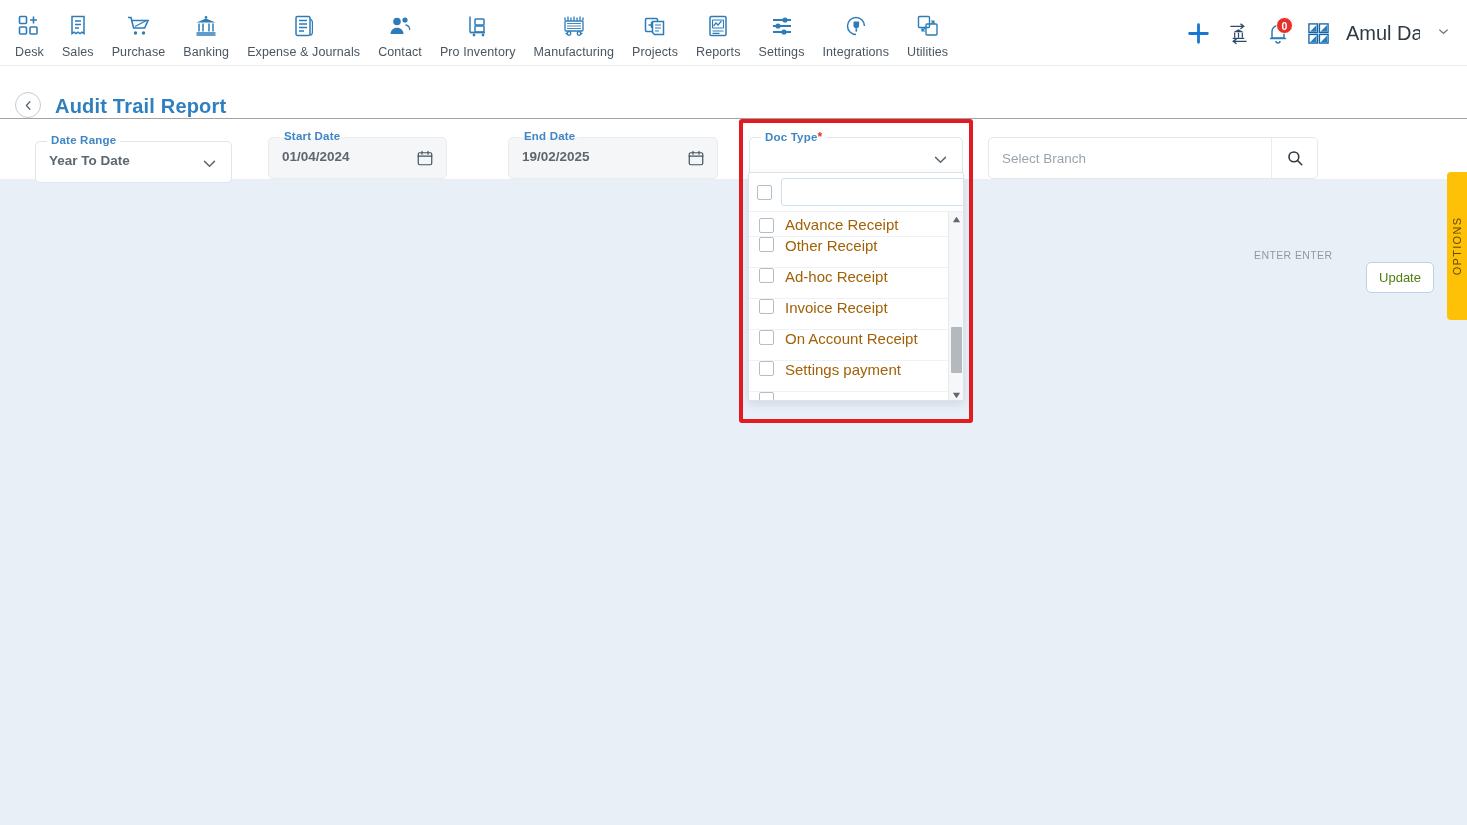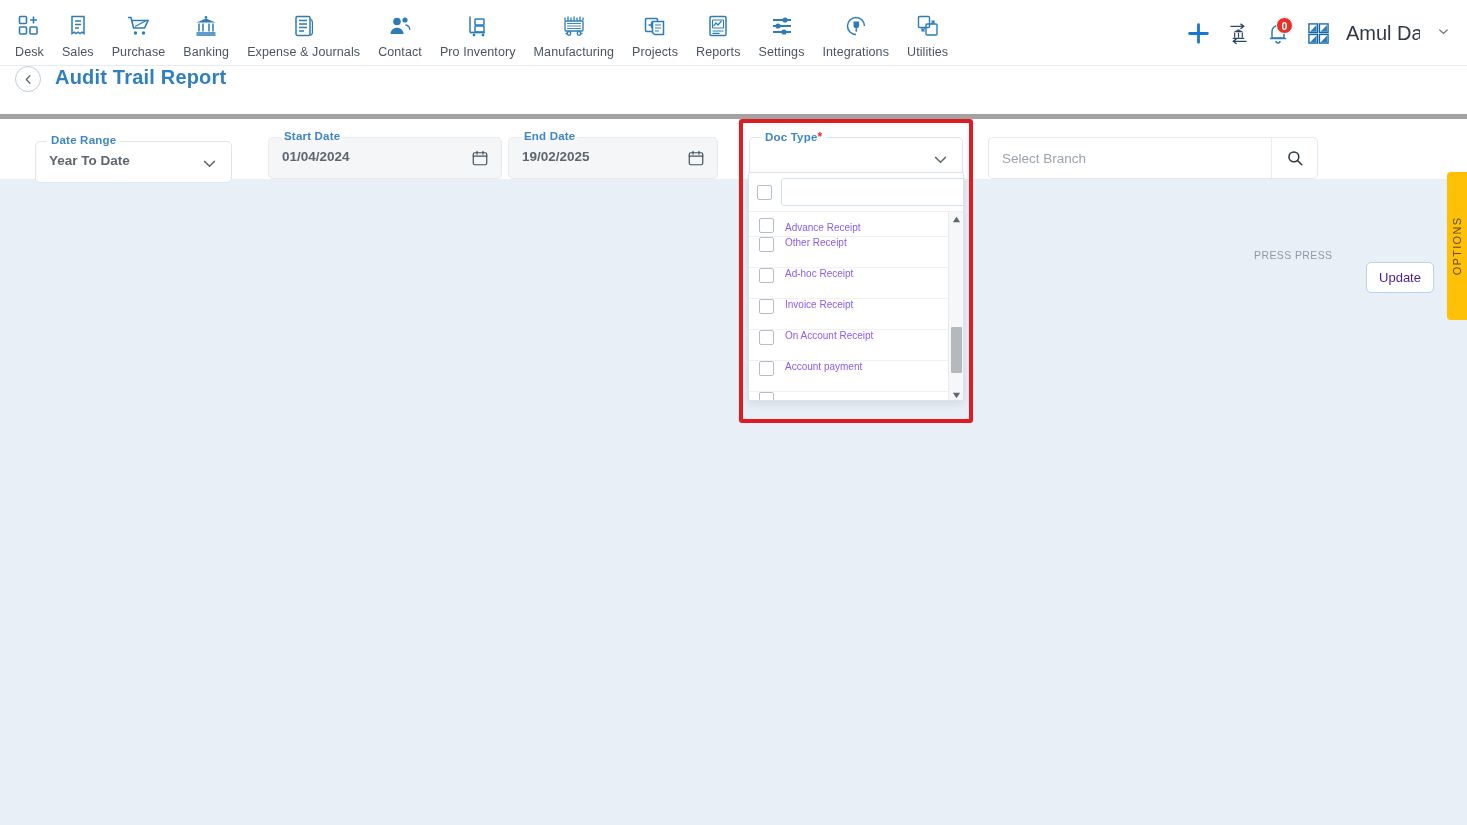--- a/index.html
+++ b/index.html
@@ -46,22 +46,22 @@
     font-size: 20px; color: #2f3a45; margin-left: 8px; white-space: nowrap;
     overflow: hidden; max-width: 74px; cursor: pointer;
   }
   .caret-down { margin-left: 16px; margin-right: 2px; cursor: pointer; }
 
   
   .pagehead {
     position: absolute; top: 66px; left: 0;
     width: 1467px; height: 53px;
     background: #fff;
-    display: flex; align-items: flex-start;
-    border-bottom: 5px solid #a3a3a3;
+    display: flex; align-items: flex-end;
+    border-bottom: 1px solid #a3a3a3;
   }
   .back-circle {
     width: 26px; height: 26px; border-radius: 50%;
     border: 1.4px solid #c2ccd6; margin-left: 15px;
     display: flex; align-items: center; justify-content: center;
     cursor: pointer; background: #fff;
   }
   .page-title {
     margin-left: 14px; font-size: 20px; color: #2f7fc1;
     font-weight: 600; letter-spacing: .2px;
@@ -87,41 +87,41 @@
   .field.grey .field-label { background: linear-gradient(to bottom,#fff 55%,#f4f6f8 55%); }
   .req { color: #e8302a; font-size: 12px; }
   .field-value {
     position: absolute; left: 13px; top: 11px;
     font-size: 13.5px; color: #5d6770; font-weight: bold;
   }
   .field-chev { position: absolute; right: 12px; top: 13px; cursor: pointer; }
   .field-cal  { position: absolute; right: 12px; top: 11px; cursor: pointer; }
 
   #f-daterange { left: 35px;  top: 22px; width: 197px; }
-  #f-startdate { left: 268px; top: 18px; width: 234px; }
+  #f-startdate { left: 268px; top: 18px; width: 179px; }
   #f-enddate   { left: 508px; top: 18px; width: 210px; }
   #f-doctype   { left: 749px; top: 18px; width: 214px; }
 
   .branch-wrap { position: absolute; left: 988px; top: 18px; width: 330px; height: 42px;
                  border: 1px solid #e2e8ee; border-radius: 5px; background: #fff;
                  display: flex; align-items: center; }
   .branch-input { flex: 1; border: none; outline: none; font-size: 13.5px;
                   color: #5d6770; padding-left: 13px; background: transparent;
                   font-family: "Liberation Sans", sans-serif; }
   .branch-input::placeholder { color: #9aa4ae; }
   .branch-search { width: 46px; height: 100%; display: flex; align-items: center;
                    justify-content: center; border-left: 1px solid #e8edf2; cursor: pointer; }
   .press-enter {
     position: absolute; left: 1254px; top: 130px;
     font-size: 10.5px; color: #8d99a5; letter-spacing: .4px;
   }
   .update-btn {
     position: absolute; left: 1366px; top: 143px;
     width: 68px; height: 31px; border: 1px solid #b9d4ea;
-    border-radius: 5px; background: #fff; color: #4c1d95;
+    border-radius: 5px; background: #fff; color: #4d7c0f;
     font-size: 13px; cursor: pointer;
     display: flex; align-items: center; justify-content: center;
     font-family: "Liberation Sans", sans-serif;
   }
 
   
   .redbox {
     position: absolute; left: 739px; top: 119px;
     width: 234px; height: 304px;
     border: 4px solid #e01b22; border-radius: 3px;
@@ -158,21 +158,21 @@
   .dd-list {
     position: relative; height: 191px; overflow: hidden;
     border-top: 1px solid #eef1f5;
   }
   .dd-item {
     height: 31px; display: flex; 
     padding-left: 10px; border-bottom: 1px solid #eef1f5;
     cursor: pointer; background: #fff;
   }
   .dd-item:first-child { height: 25px; align-items: flex-end; padding-bottom: 3px; }
-  .dd-item-label { margin-left: 11px; font-size: 10px; color: #8b5cf6; }
+  .dd-item-label { margin-left: 11px; font-size: 15px; color: #a16207; }
   .dd-scrollbar {
     position: absolute; right: 0; top: 0; width: 15px; height: 191px;
     background: #f6f7f9; border-left: 1px solid #e6eaee;
   }
   .sb-arrow { height: 15px; display: flex; align-items: center; justify-content: center; cursor: pointer; }
   .sb-arrow.bottom { position: absolute; bottom: 0; width: 15px; }
   .sb-thumb {
     position: absolute; left: 2px; top: 115px;
     width: 11px; height: 46px; background: #b4b9be; border-radius: 1px; cursor: pointer;
   }
@@ -444,21 +444,21 @@
       <span>Doc Type</span><span class="req">*</span>
     </div>
     <div class="field-value"></div>
     <div class="field-chev">
       <svg width="19" height="17" viewBox="0 0 24 24" fill="none" stroke="#5d6770" stroke-width="2">
         <path d="M5 9 12 16l7-7" stroke-linecap="round"></path>
       </svg>
     </div>
   </div>
 
-  <div class="press-enter">PRESS PRESS</div>
+  <div class="press-enter">ENTER ENTER</div>
 
   <div class="branch-wrap">
     <input class="branch-input" type="text" placeholder="Select Branch" style="">
     <div class="branch-search">
       <svg width="18" height="18" viewBox="0 0 24 24" fill="none" stroke="#2c3a46" stroke-width="2.1">
         <circle cx="10.5" cy="10.5" r="6.5"></circle>
         <path d="M15.3 15.3 21 21" stroke-linecap="round"></path>
       </svg>
     </div>
   </div>
@@ -493,21 +493,21 @@
     <div class="dd-item">
       <div class="cb"></div>
       <div class="dd-item-label">Invoice Receipt</div>
     </div>
     <div class="dd-item">
       <div class="cb"></div>
       <div class="dd-item-label">On Account Receipt</div>
     </div>
     <div class="dd-item">
       <div class="cb"></div>
-      <div class="dd-item-label">Account payment</div>
+      <div class="dd-item-label">Settings payment</div>
     </div>
     <div class="dd-item">
       <div class="cb"></div>
     </div>
 
     <div class="dd-scrollbar">
       <div class="sb-arrow">
         <svg width="9" height="9" viewBox="0 0 10 10">
             <path d="M5 2 9 8H1z" fill="#5d6770"></path>
           </svg>

